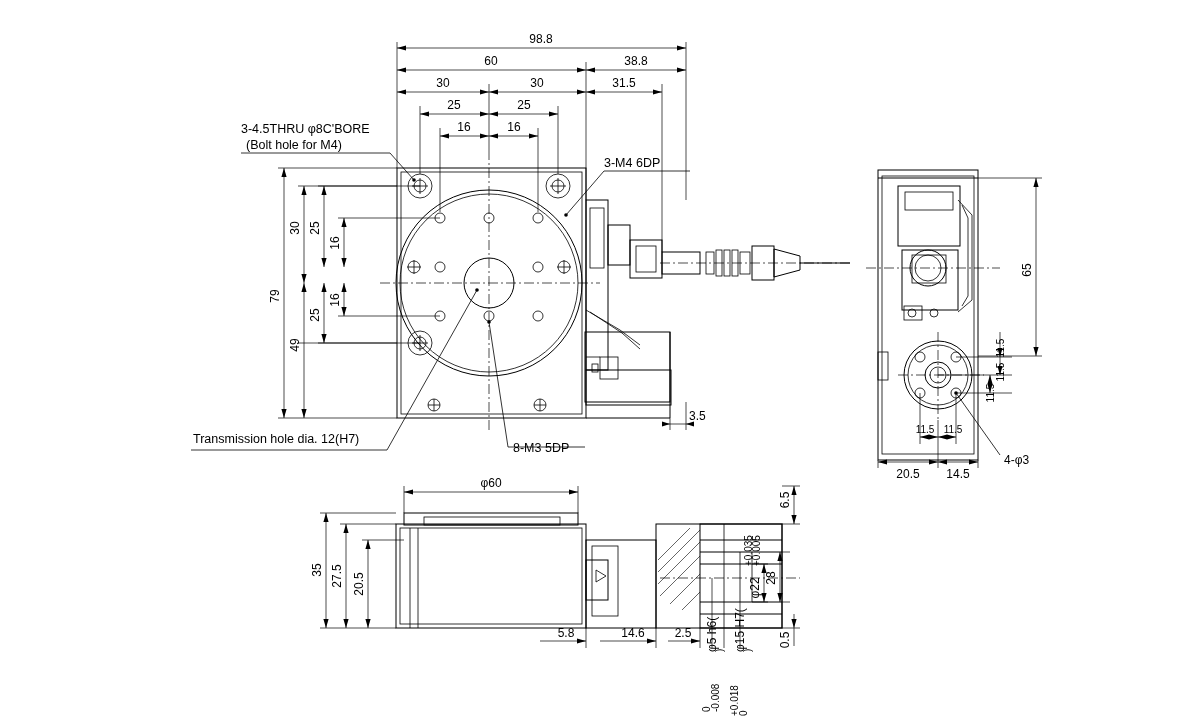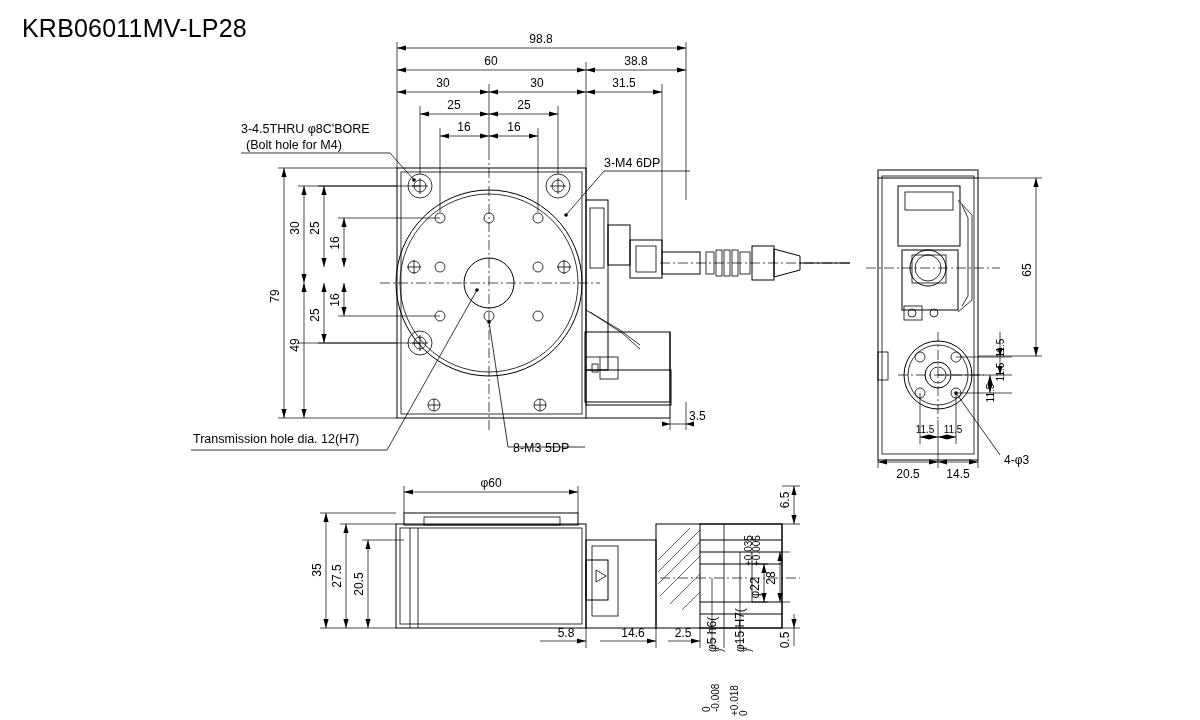--- a/index.html
+++ b/index.html
@@ -26,21 +26,20 @@
   .thin{stroke:#000;fill:none;stroke-width:0.8;}
   .ext{stroke:#000;fill:none;stroke-width:0.7;}
   .cen{stroke:#000;fill:none;stroke-width:0.7;stroke-dasharray:10 3 2 3;}
   .hatch{stroke:#000;stroke-width:0.6;}
 </style>
 </head>
 <body>
 
 <div id="sheet">
 
-  <div class="title">KRB06011MV-LP28</div>
 
   <svg viewBox="0 0 1200 720">
 
     <g>
 
       <rect class="ln" x="397" y="168" width="189" height="250"></rect>
 
       <rect class="thin" x="401" y="172" width="181" height="242"></rect>
 
       <circle class="ln" cx="489" cy="283" r="93"></circle>

